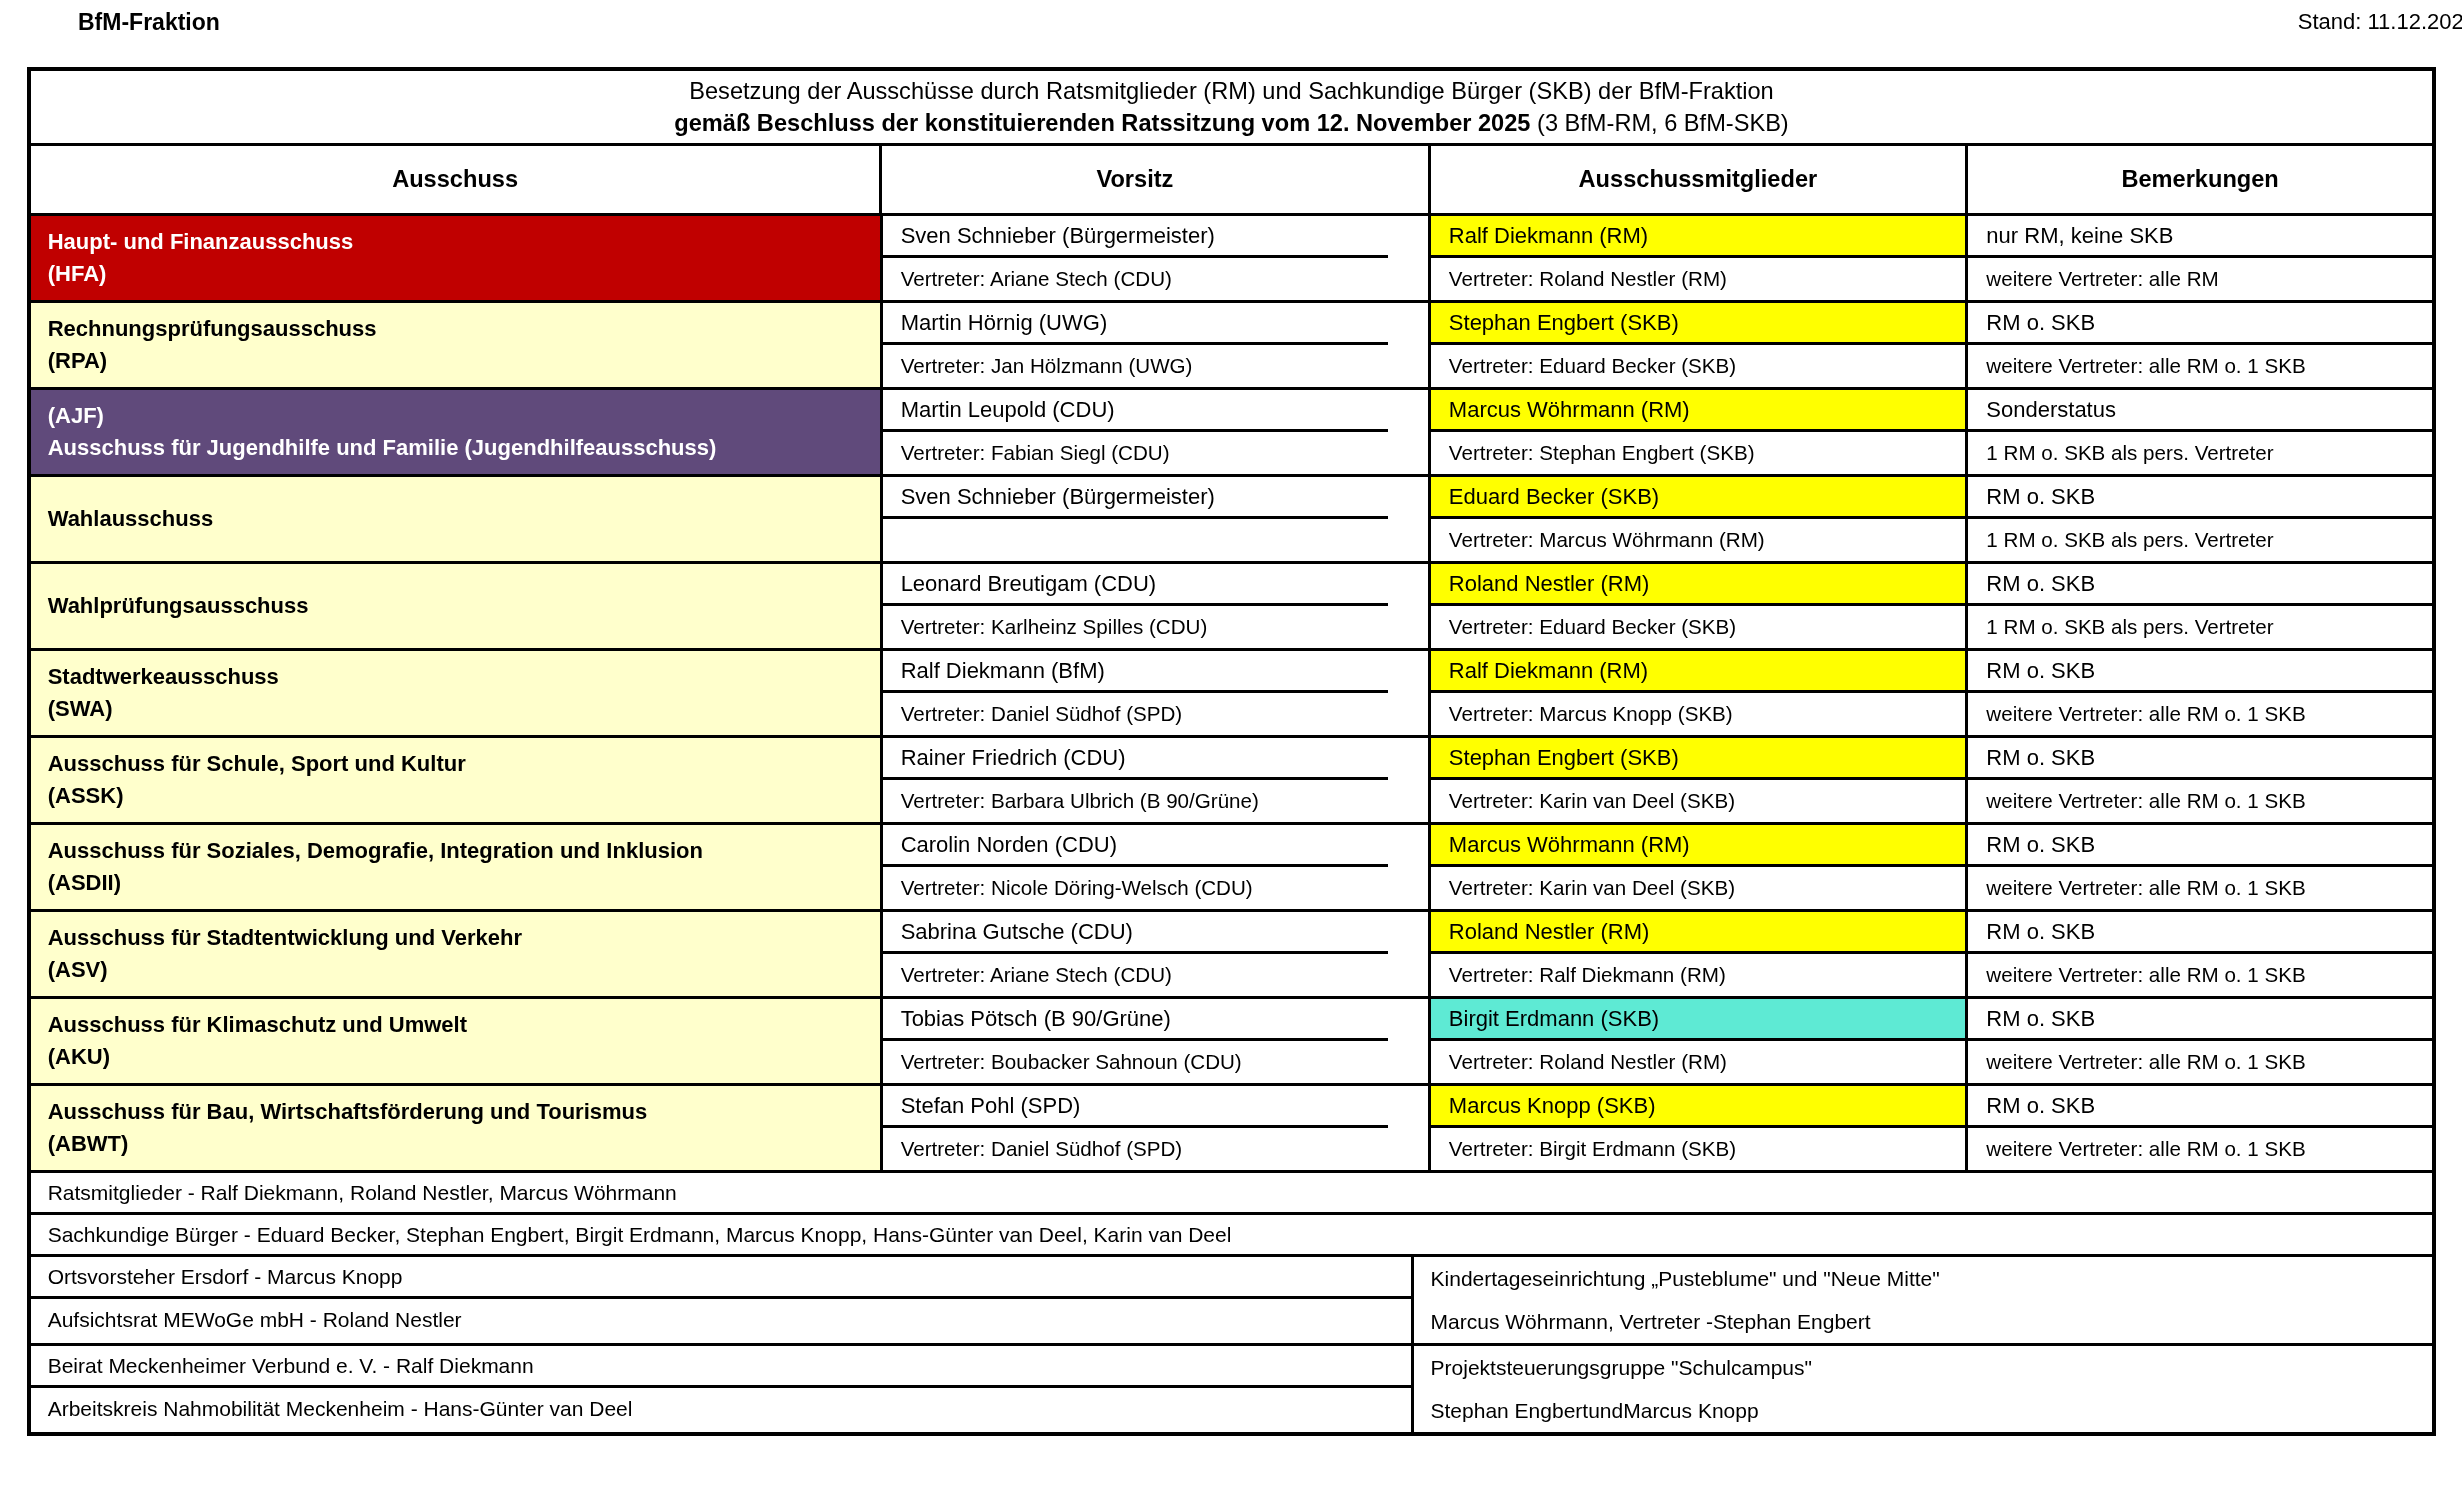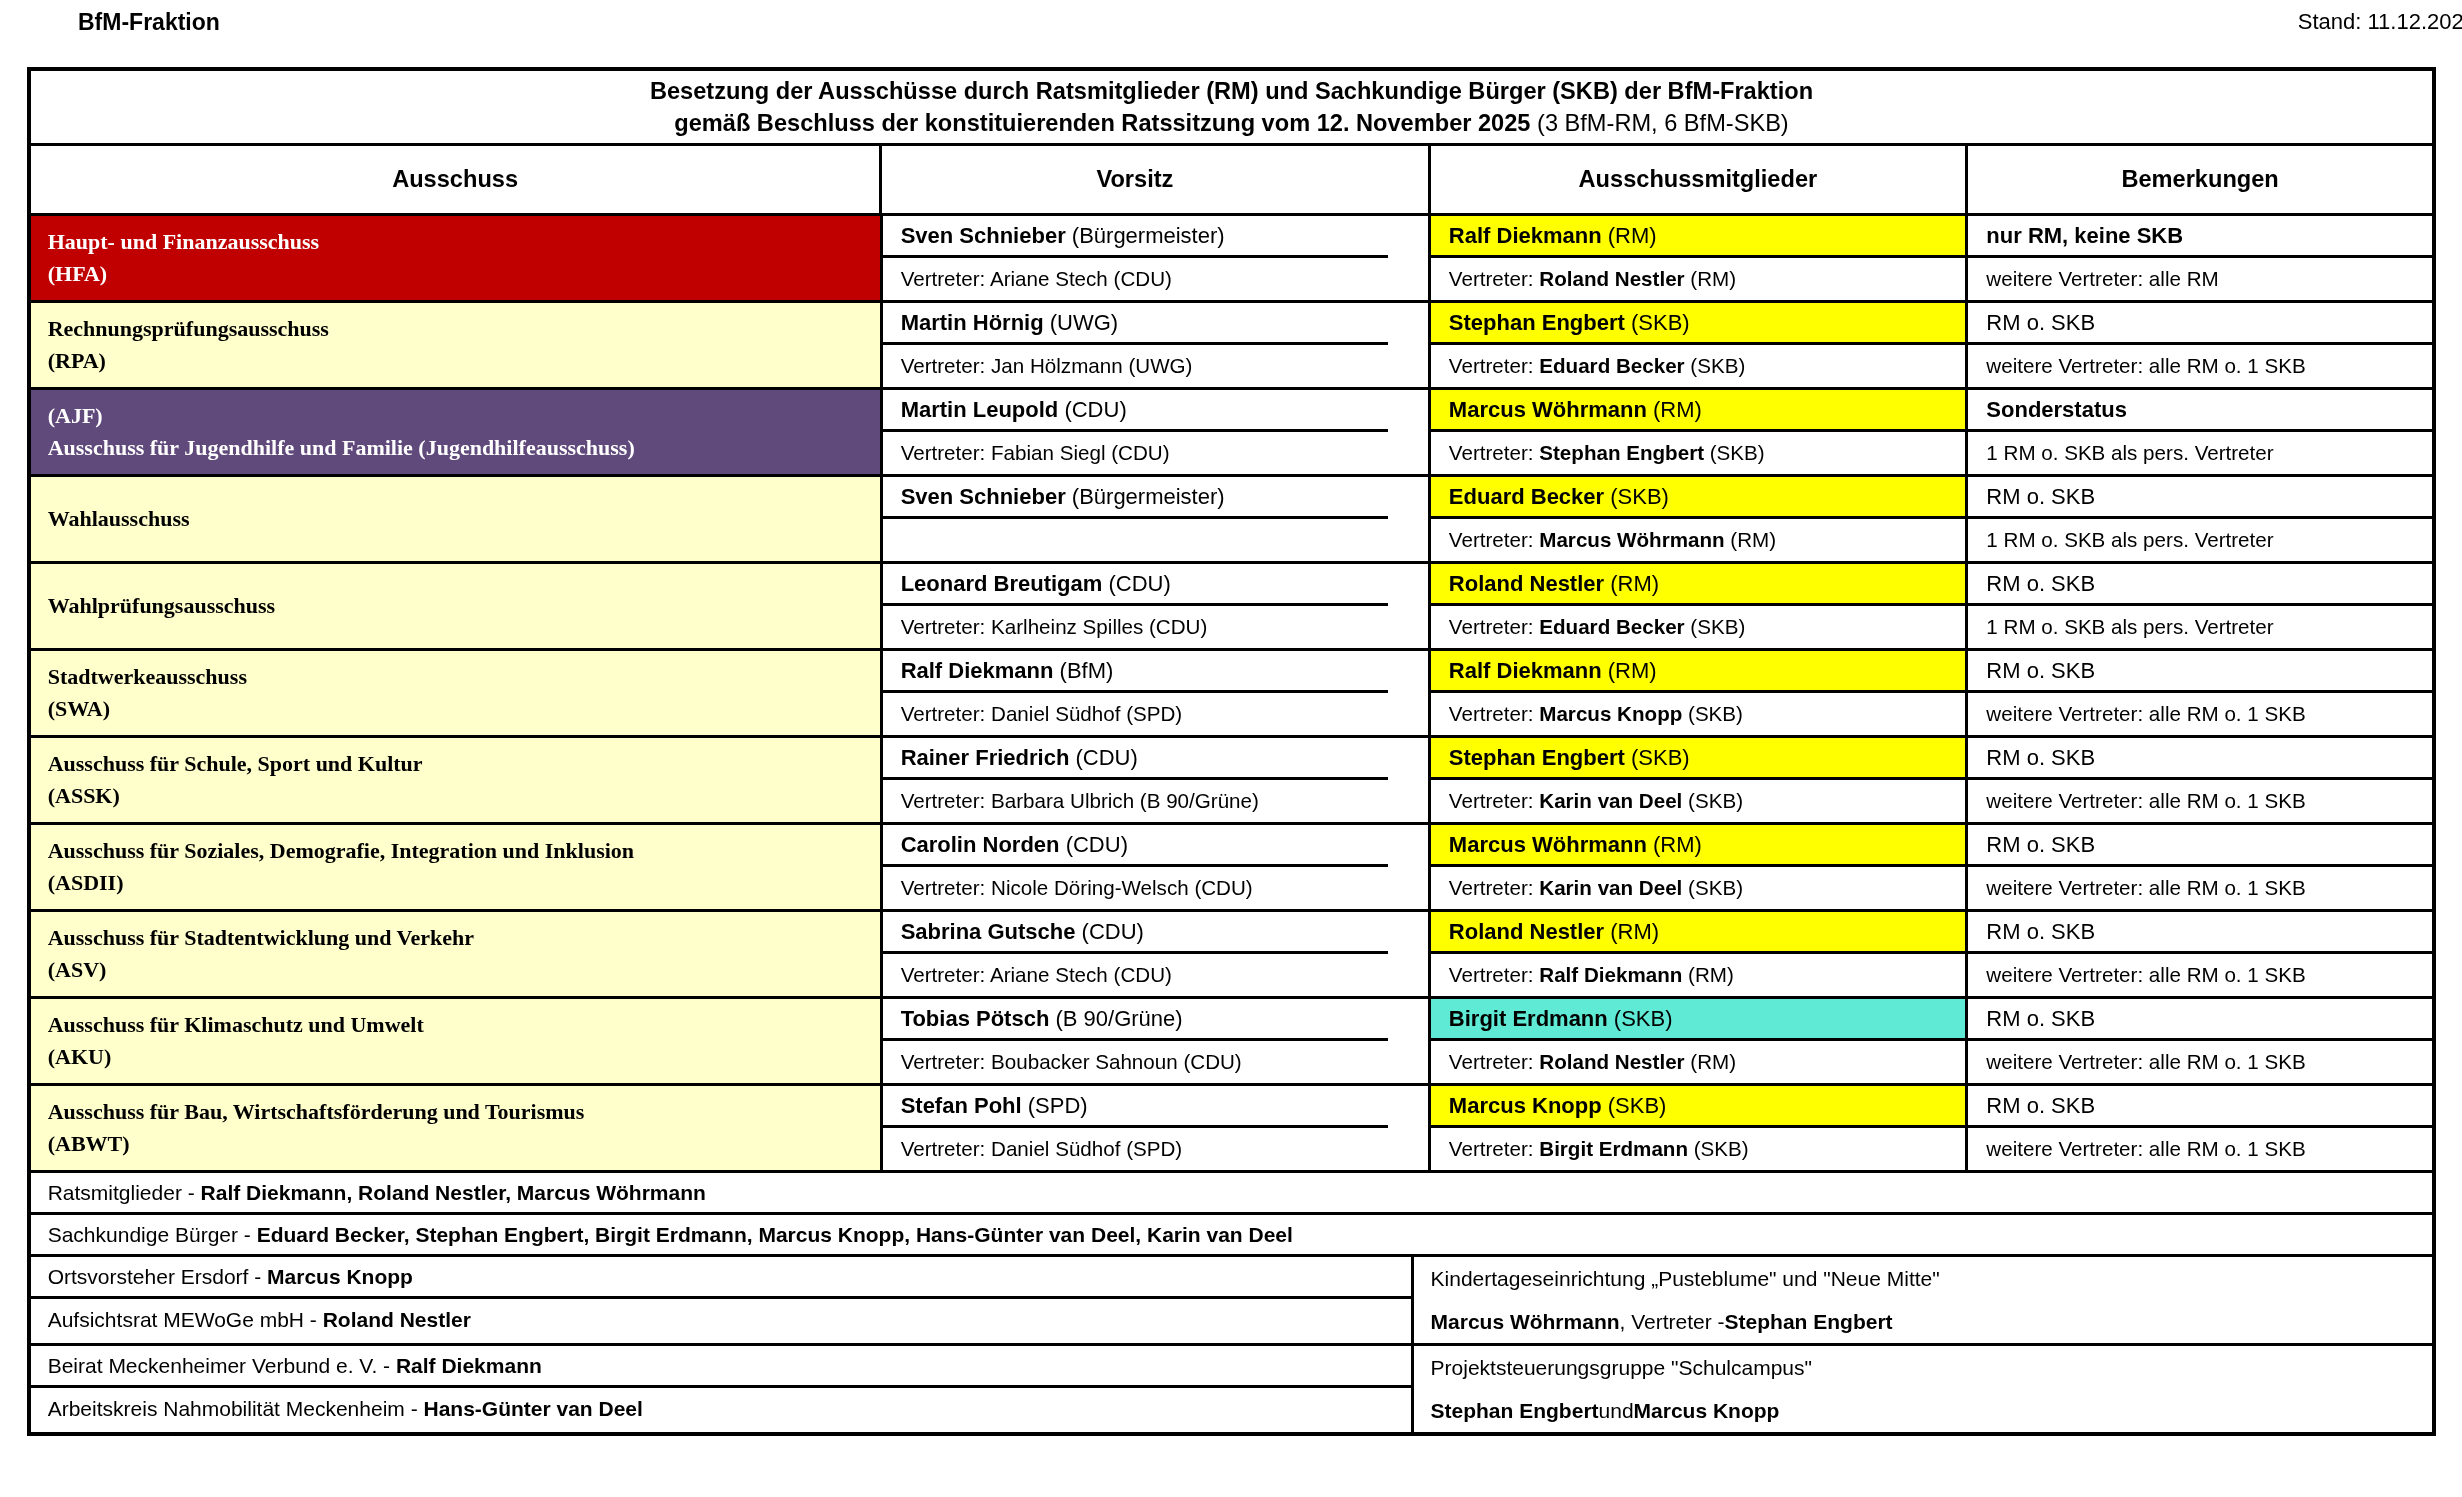--- a/index.html
+++ b/index.html
@@ -1,18 +1,18 @@
 <!DOCTYPE html>
 <html lang="de" style="font-size:12px"><head>
 <meta charset="utf-8">
 <style>
   html,body{margin:0;padding:0;background:#ffffff;}
   body{width:2462px;height:1497px;position:relative;overflow:hidden;
        font-family:"Liberation Sans", sans-serif;color:#000;}
-  .bold{font-weight:700;}
+  .bold{font-weight:400;}
 
   .topbar{position:absolute;left:30px;top:9px;width:2398px;
           display:flex;justify-content:space-between;align-items:flex-start;margin-left:48px;}
   .topbar .org{font-size:23px;font-weight:700;}
   .topbar .stand{font-size:22px;font-weight:400;}
 
   .table{position:absolute;left:27px;top:67px;width:2409px;
          border:4.6px solid #000;box-sizing:border-box;background:#fff;}
 
   .title-cell{height:72px;display:flex;flex-direction:column;justify-content:center;
@@ -22,21 +22,21 @@
 
   .colheads{display:flex;border-top:3.8px solid #000;height:67px;}
   .c1{width:35.93%;} .c2{width:21.53%;} .c3{width:22.77%;margin-left:40px;} .c4{width:19.77%;}
   .c2,.c3,.c4{border-left:3px solid #000;}
   .c1,.c2,.c3,.c4{box-sizing:border-box;}
   .colheads>div{display:flex;align-items:center;justify-content:center;
                 font-weight:700;font-size:23.6px;}
 
   .block{display:flex;border-top:3.8px solid #000;}
   .namecell{display:flex;flex-direction:column;justify-content:center;gap:6px;
-            padding:0 16.7px;font-weight:700;font-size:22px;line-height:26px;font-family:Liberation Serif, serif;}
+            padding:0 16.7px;font-weight:700;font-size:22px;line-height:26px;}
   .stack{display:flex;flex-direction:column;}
   .sub{height:42px;display:flex;align-items:center;padding:0 18px;
        box-sizing:border-box;white-space:nowrap;overflow:hidden;}
   .sub.top{border-bottom:3px solid #000;font-size:22px;}
   .sub.bot{font-size:20.6px;}
 
   .footer-row{border-top:3.8px solid #000;height:42px;display:flex;align-items:center;
               padding:0 16.7px;box-sizing:border-box;font-size:21px;white-space:nowrap;}
   .split{display:flex;border-top:3.8px solid #000;}
   .split-left{width:57.47%;box-sizing:border-box;display:flex;flex-direction:column;}

